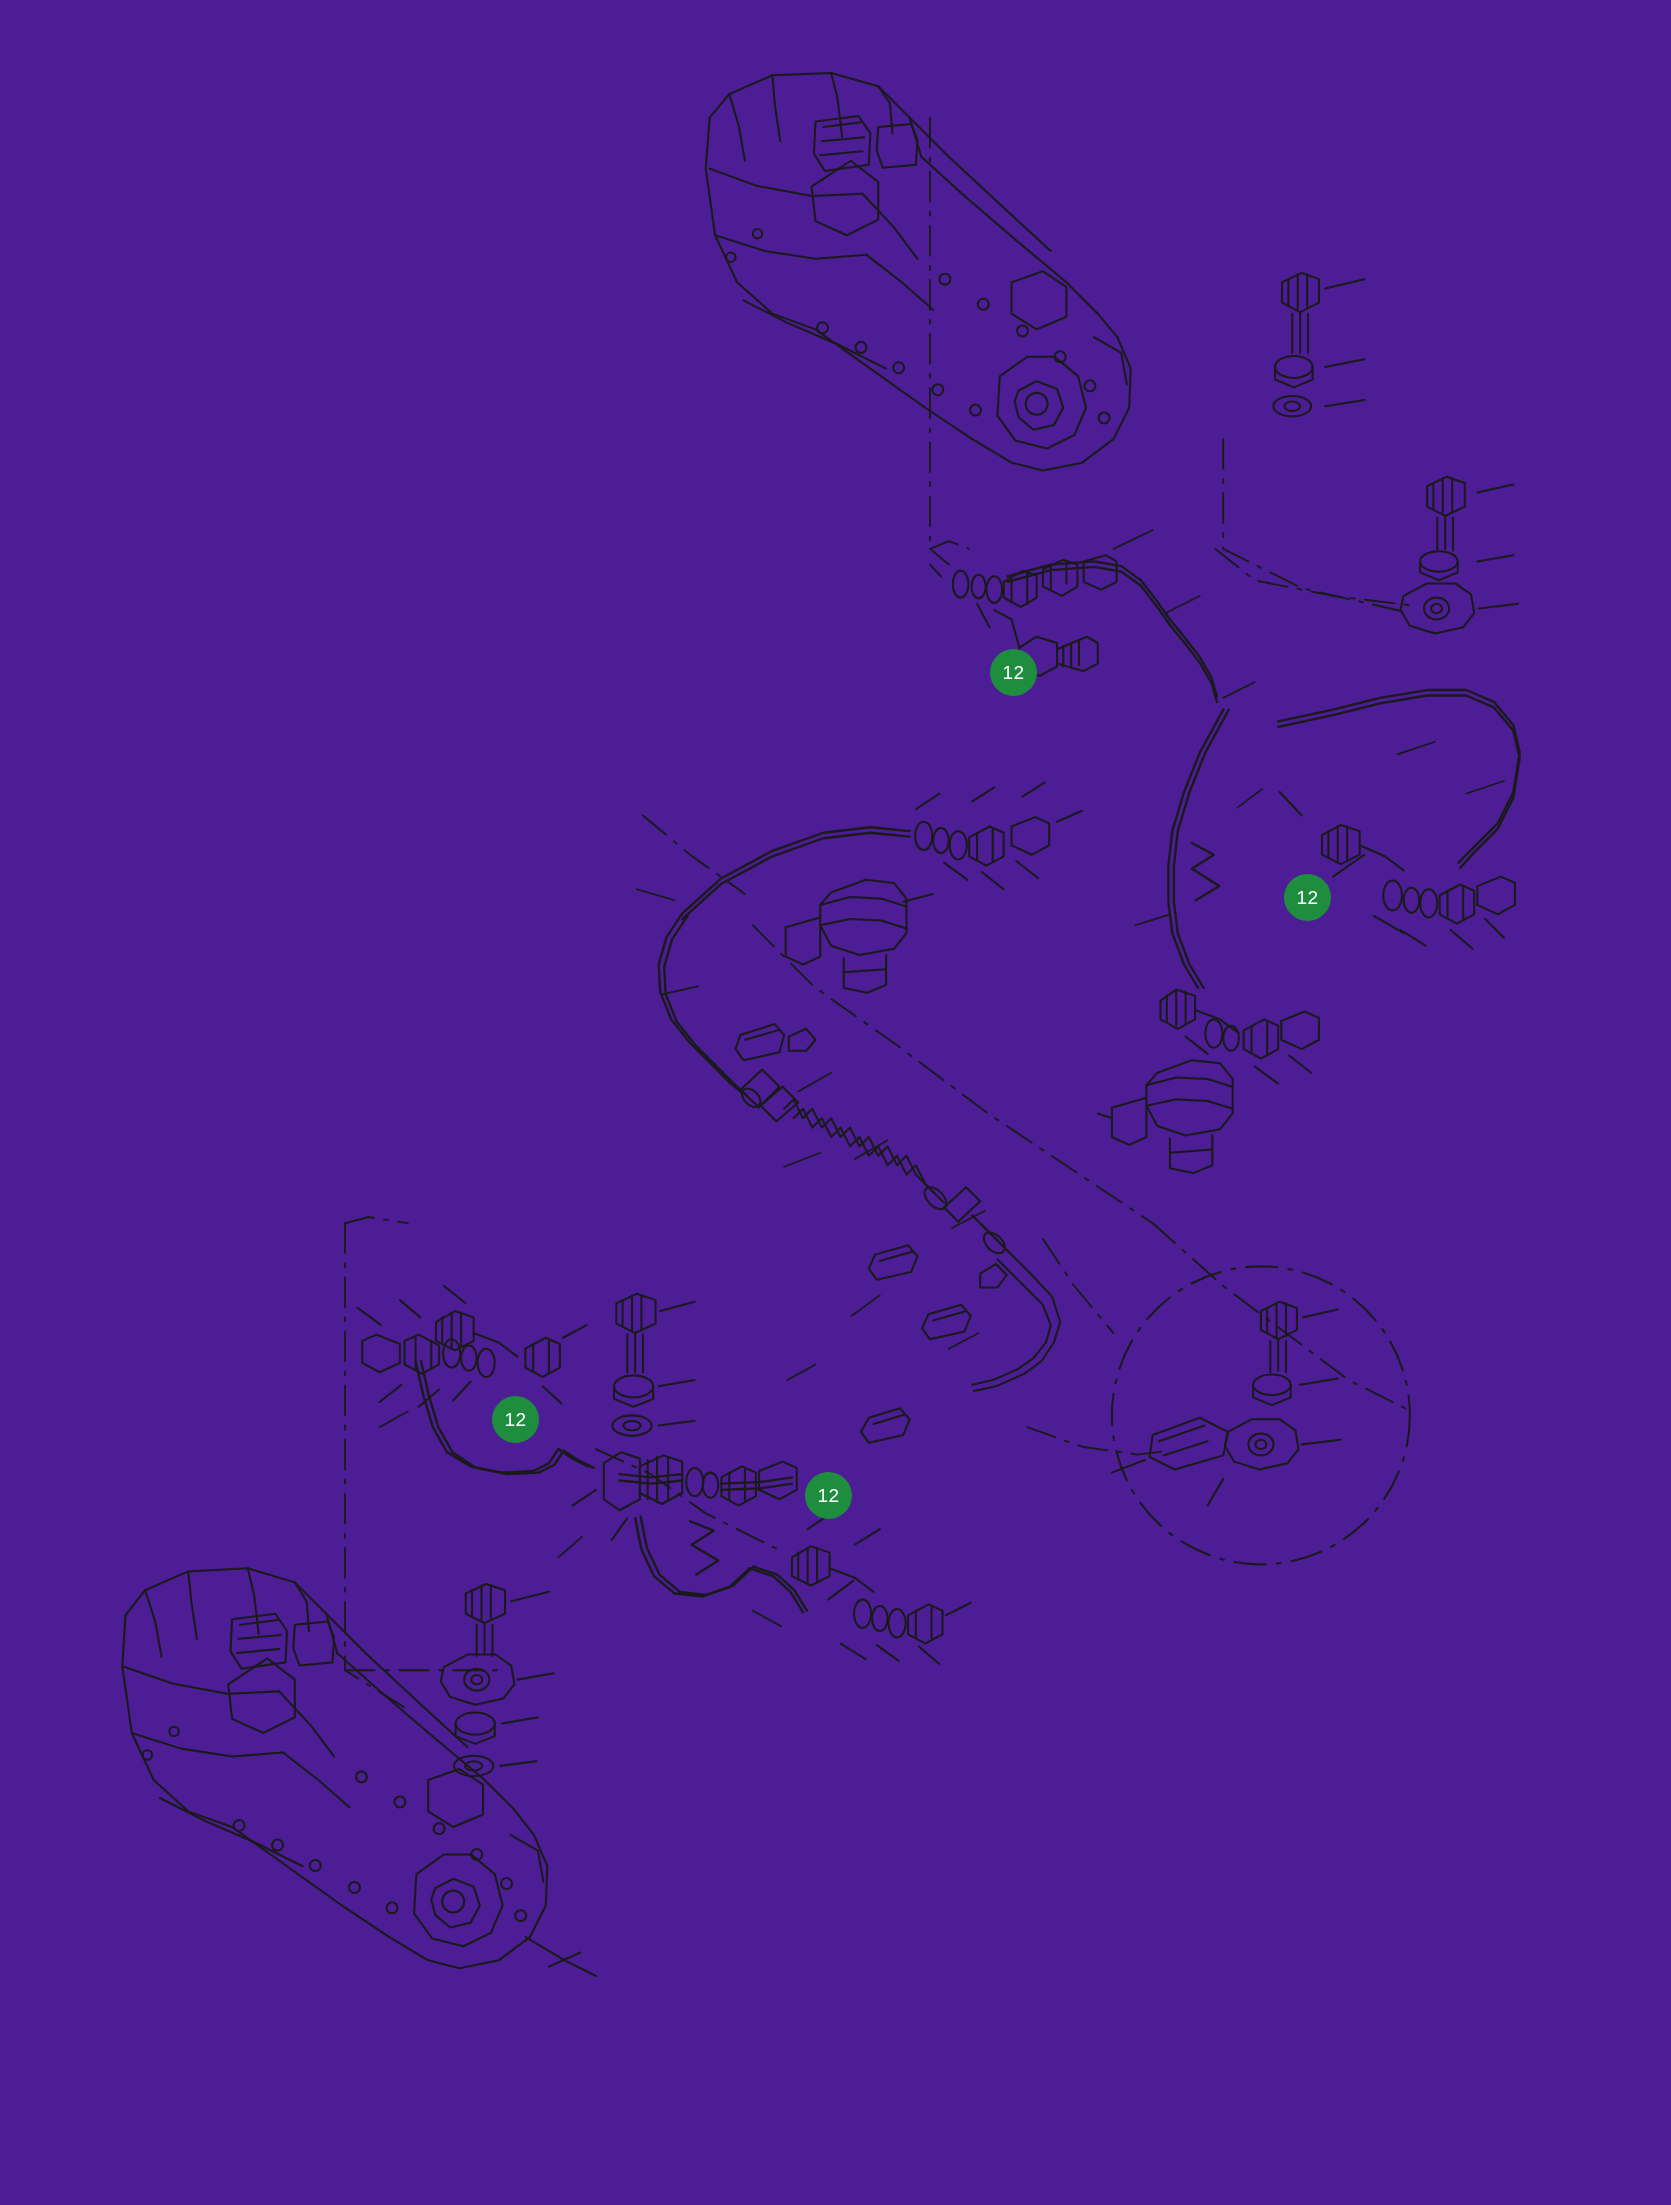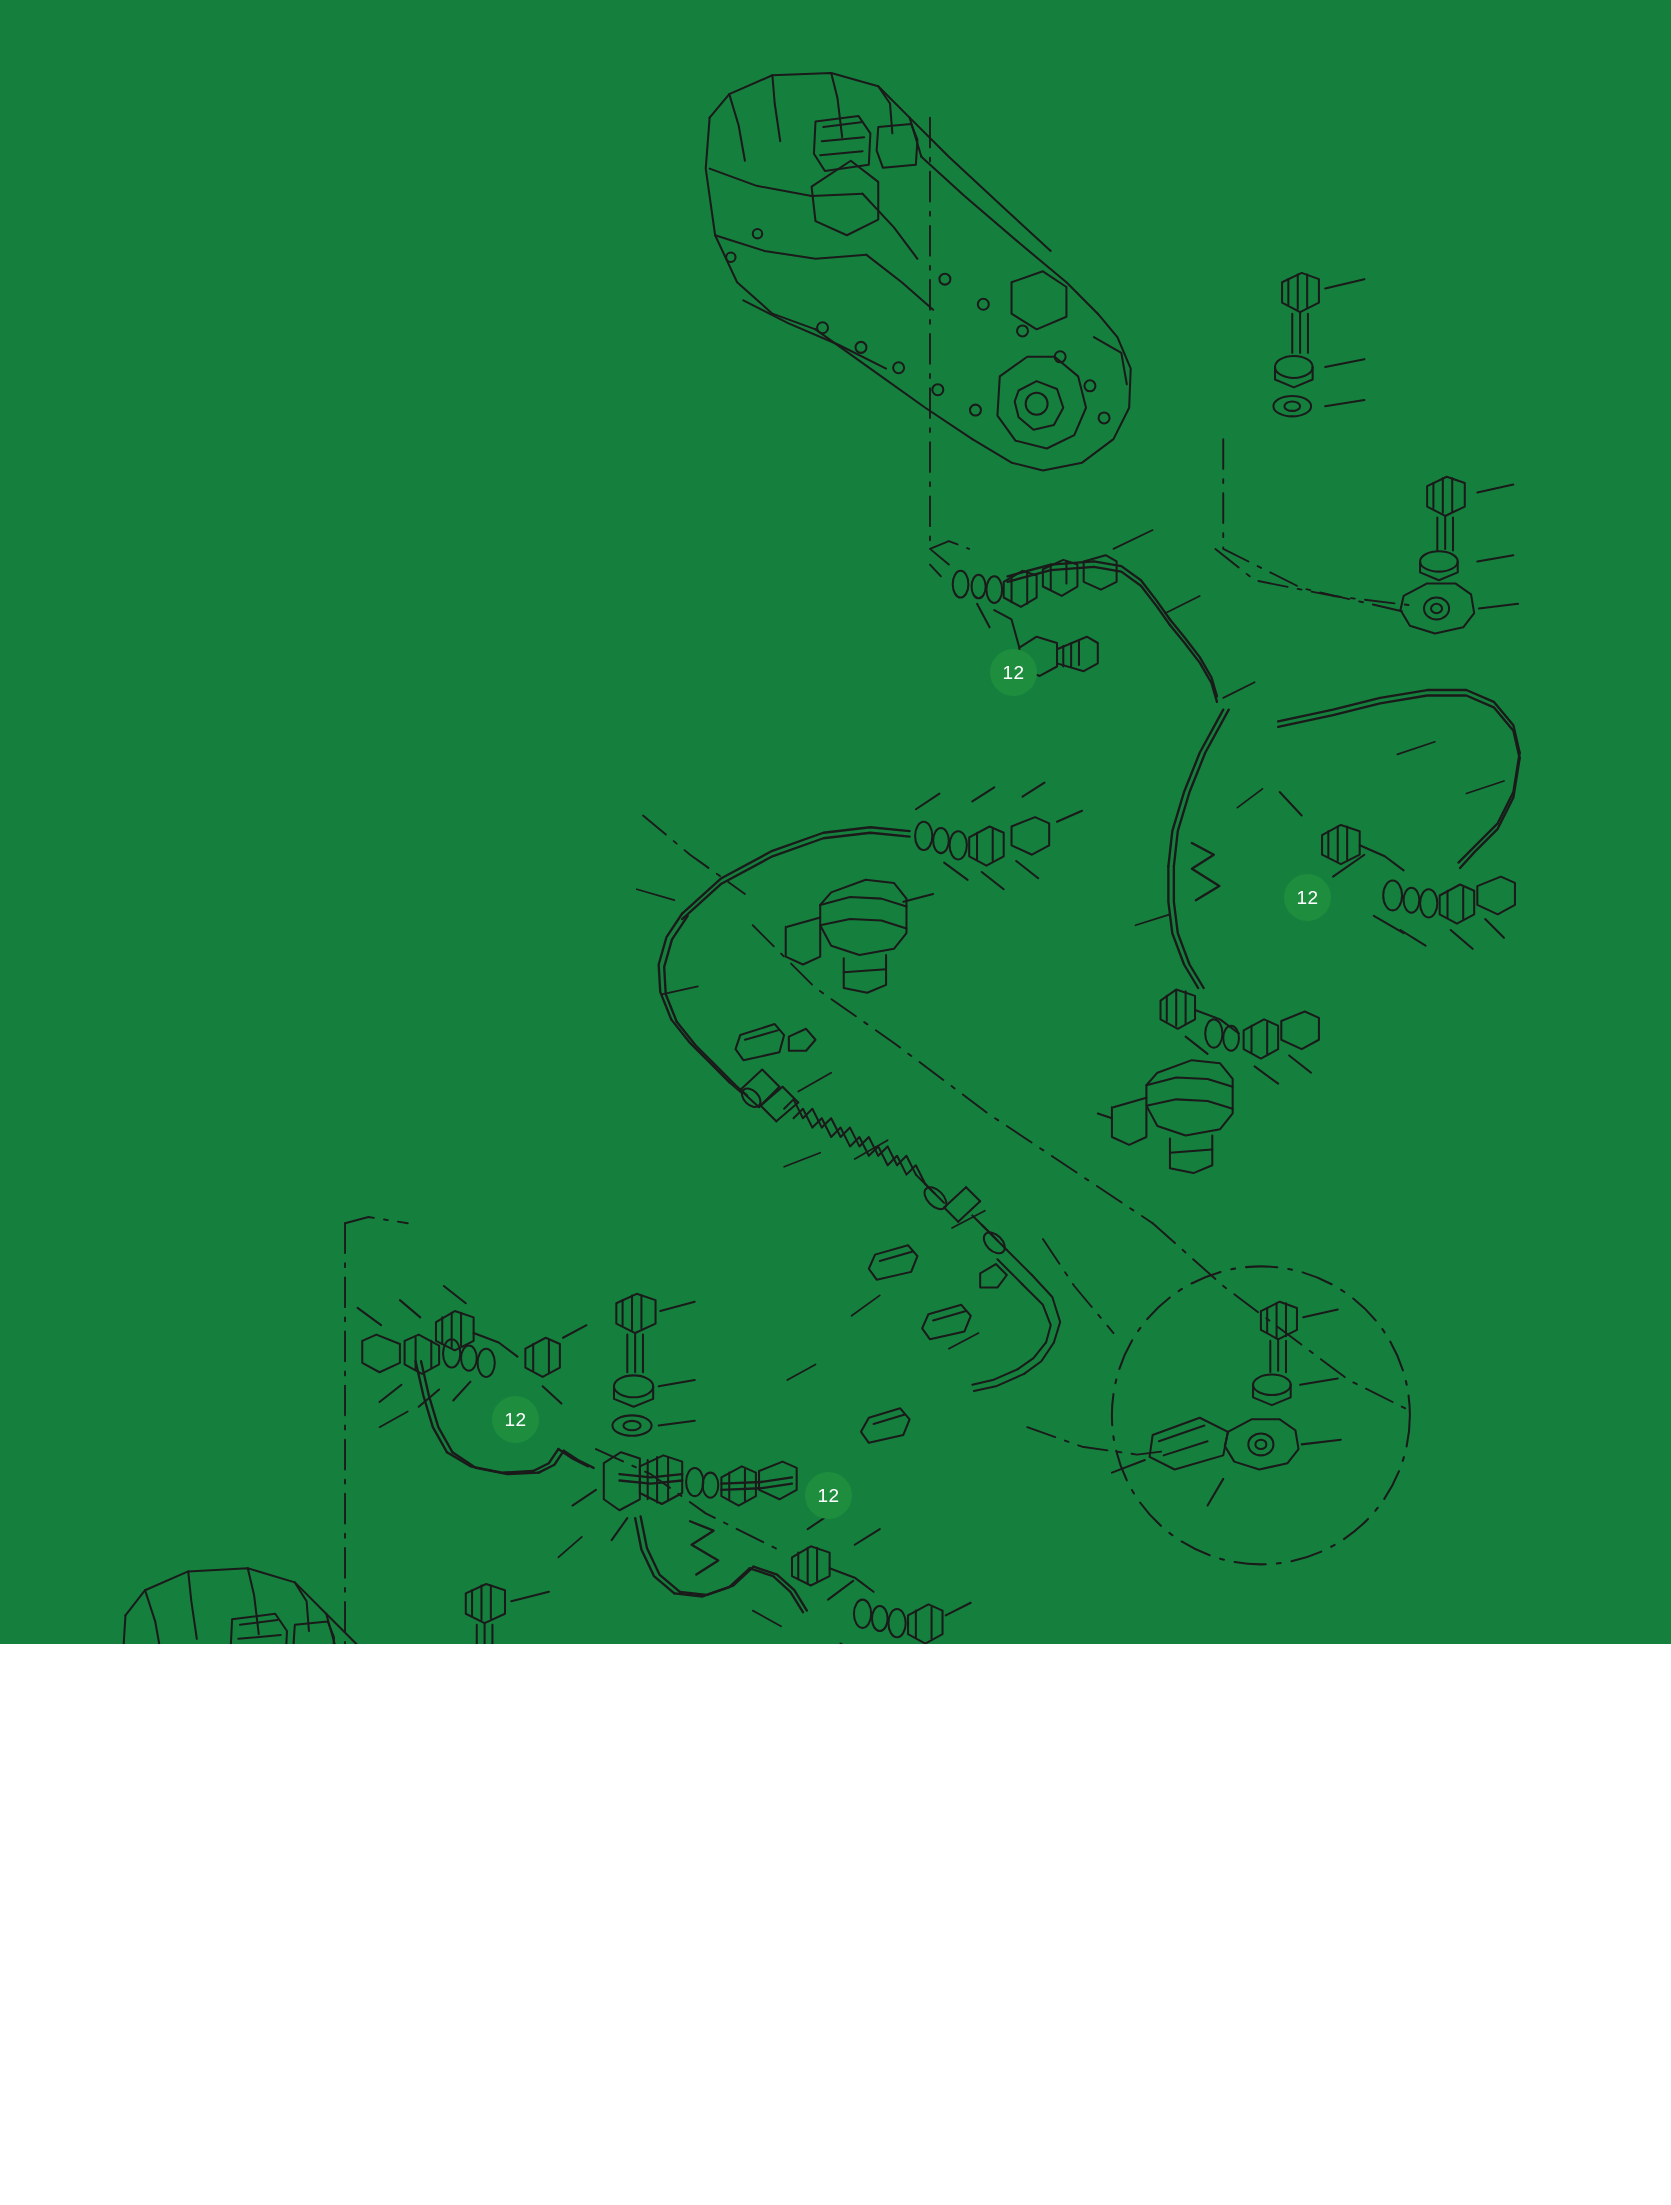--- a/index.html
+++ b/index.html
@@ -6,22 +6,22 @@
     margin: 0;
     padding: 0;
     background: #ffffff;
   }
   body {
     font-family: "Liberation Sans", sans-serif;
   }
   #page {
     position: relative;
     width: 1671px;
-    height: 1644px;
-    background: #15803d;
+    height: 2205px;
+    background: #4c1d95;
     overflow: hidden;
   }
   #diagram-svg {
     position: absolute;
     left: 0;
     top: 0;
     width: 1671px;
     height: 2205px;
   }
   .callout {

